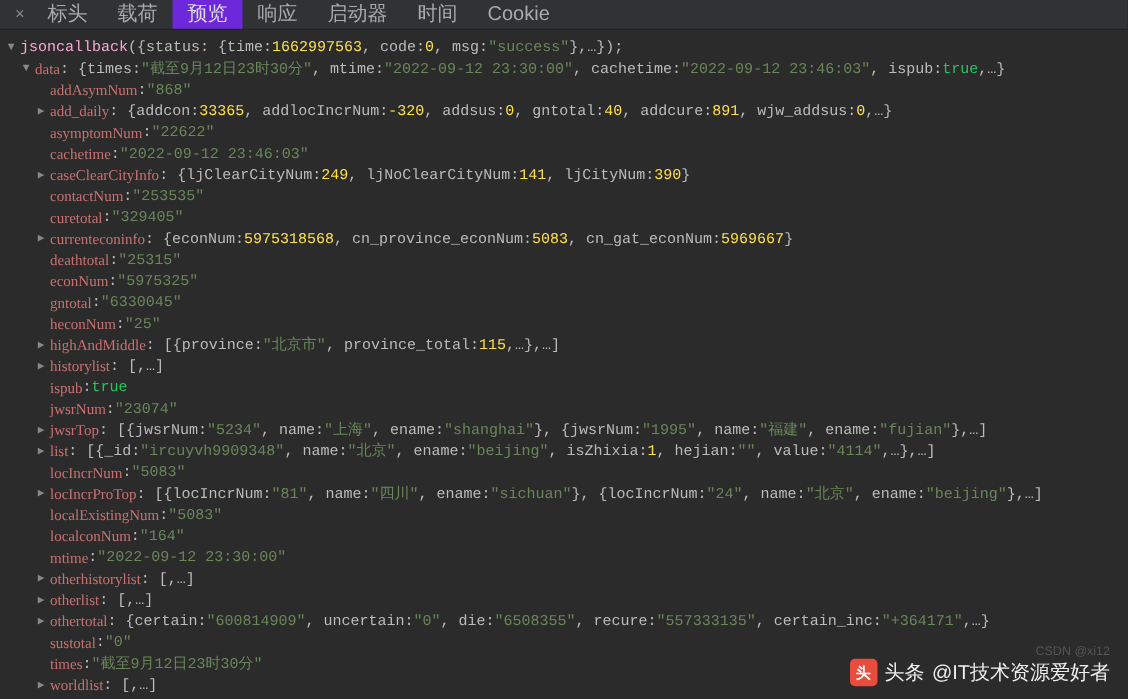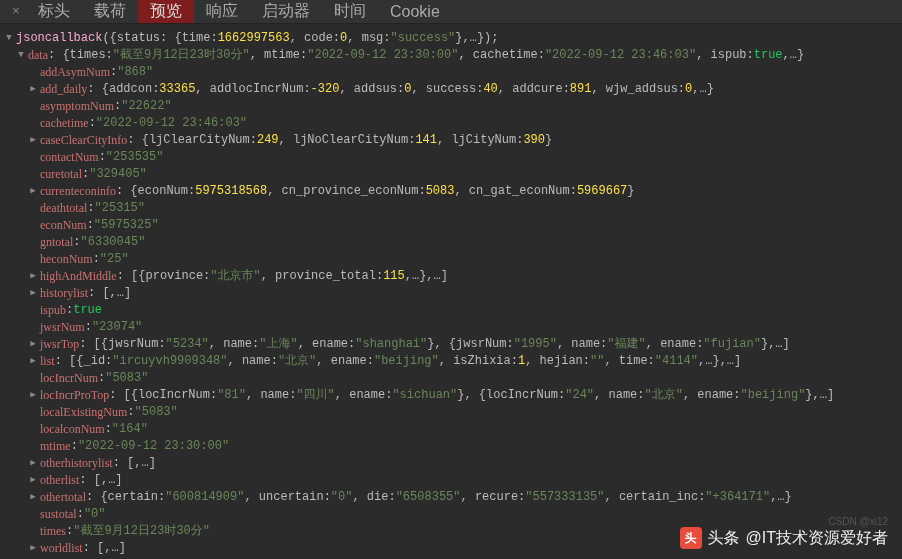--- a/index.html
+++ b/index.html
@@ -30,21 +30,21 @@
     font-size: 13px;
   }
   .tab {
     padding: 4px 12px;
     color: #aaa;
     font-family: "Microsoft YaHei","PingFang SC",sans-serif;
     font-size: 16px;
     display: flex;
     align-items: center;
   }
-  .tab.active { background: #7f1d1d; color: #ddd; }
+  .tab.active { background: #6d28d9; color: #ddd; }
   .tree {
     padding: 6px 4px;
     line-height: 17px;
     white-space: nowrap;
   }
   .row { display: flex; align-items: flex-start; }
   .arrow {
     width: 10px;
     display: inline-block;
     color: #888;
@@ -134,21 +134,21 @@
 <div class="row">
       <span class="ind" style="width:24px"></span>
       <span class="arrow">▶</span>
       <span class="key">add_daily</span>
       <span class="punct">: {addcon: </span>
       <span class="num">33365</span>
       <span class="punct">, addlocIncrNum: </span>
       <span class="num">-320</span>
       <span class="punct">, addsus: </span>
       <span class="num">0</span>
-      <span class="punct">, success: </span>
+      <span class="punct">, gntotal: </span>
       <span class="num">40</span>
       <span class="punct">, addcure: </span>
       <span class="num">891</span>
       <span class="punct">, wjw_addsus: </span>
       <span class="num">0</span>
       <span class="punct">,…}</span>
     </div>
 
 <div class="row">
       <span class="ind" style="width:36px"></span>
@@ -288,21 +288,21 @@
       <span class="punct">: [{_id: </span>
       <span class="str">"ircuyvh9909348"</span>
       <span class="punct">, name: </span>
       <span class="str">"北京"</span>
       <span class="punct">, ename: </span>
       <span class="str">"beijing"</span>
       <span class="punct">, isZhixia: </span>
       <span class="num">1</span>
       <span class="punct">, hejian: </span>
       <span class="str">""</span>
-      <span class="punct">, time: </span>
+      <span class="punct">, value: </span>
       <span class="str">"4114"</span>
       <span class="punct">,…},…]</span>
     </div>
 
 <div class="row">
       <span class="ind" style="width:36px"></span>
       <span class="key">locIncrNum</span>
       <span class="punct">: </span>
       <span class="str">"5083"</span>
     </div>

